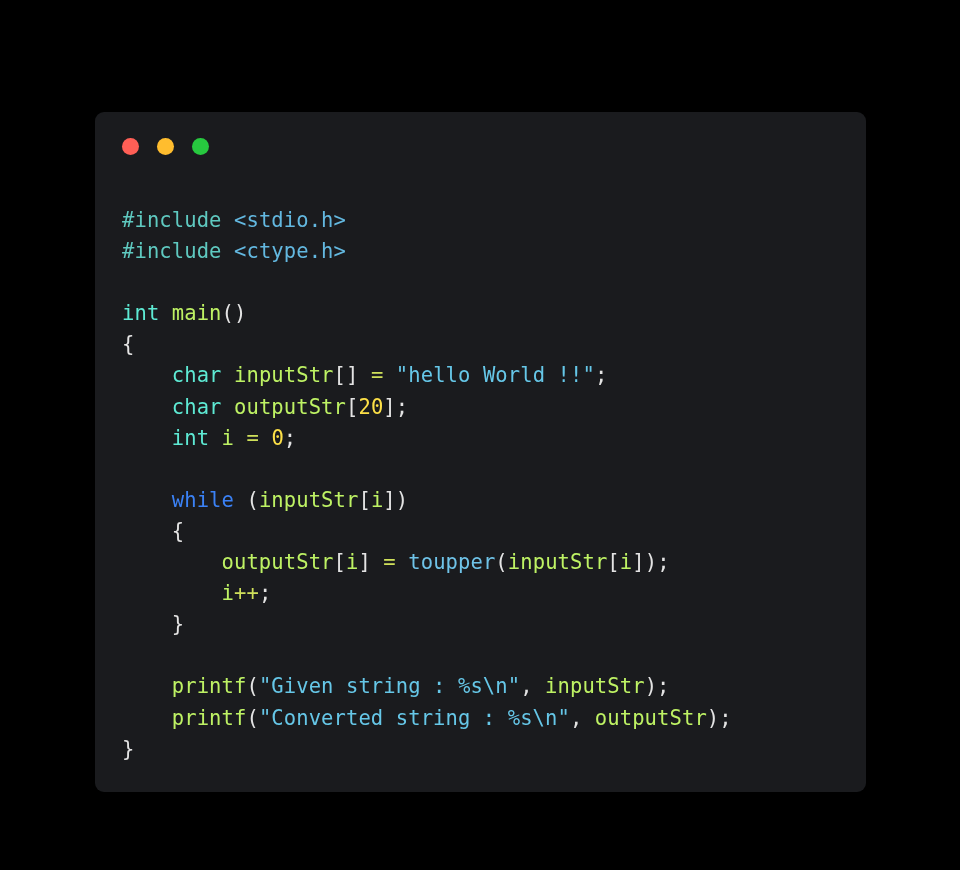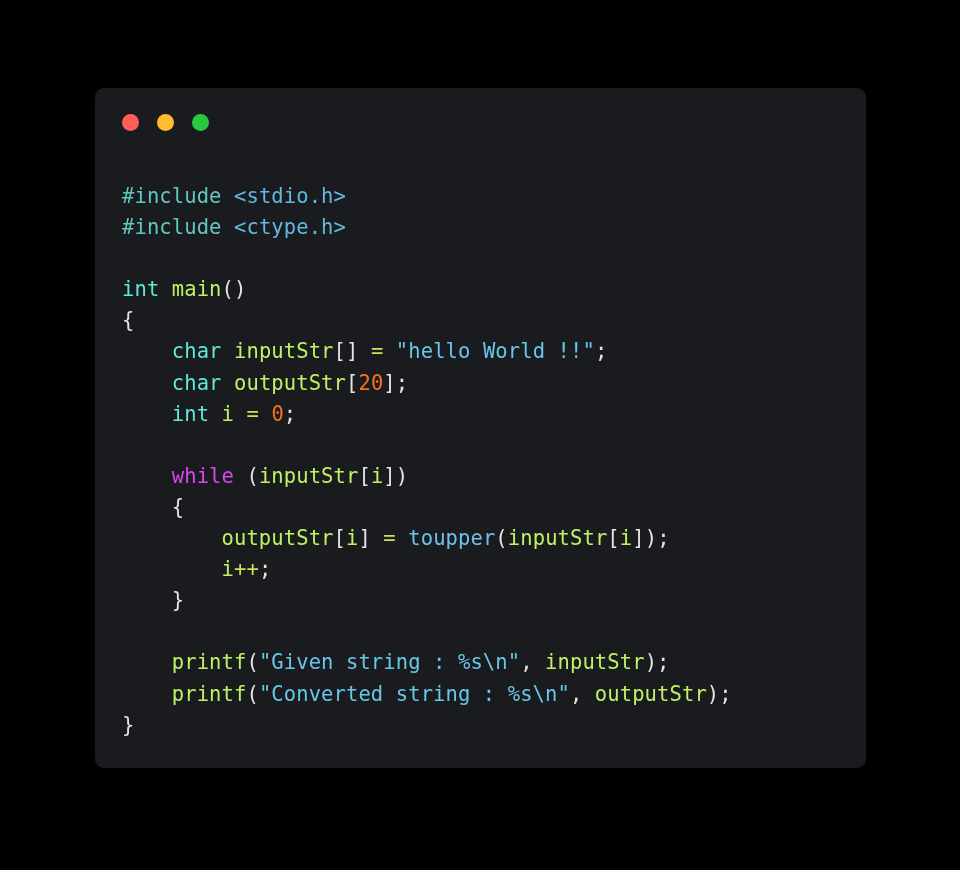--- a/index.html
+++ b/index.html
@@ -18,21 +18,21 @@
     position: relative;
     width: 960px;
     height: 870px;
     background: #000000;
   }
 
   
   #code-card {
     position: absolute;
     left: 95px;
-    top: 88px;
+    top: 112px;
     width: 771px;
     height: 680px;
     background: #1a1b1e;
     border-radius: 9px;
     box-sizing: border-box;
     overflow: hidden;
   }
 
   
   #window-controls {
@@ -64,25 +64,25 @@
   }
   .line {
     height: 31.1px;
     white-space: pre;
   }
 
   
   .tok-pre      { color: #5fc9c0; }
   .tok-header   { color: #63b8e0; }
   .tok-type     { color: #5eead4; }
-  .tok-kw       { color: #d946ef; }
+  .tok-kw       { color: #3b82f6; }
   .tok-ident    { color: #bef264; }
   .tok-fn       { color: #6fc3e8; }
   .tok-str      { color: #66c7e8; }
-  .tok-num      { color: #f97316; }
+  .tok-num      { color: #fde047; }
   .tok-op       { color: #cfe05a; }
   .tok-punct    { color: #e4e4e4; }
 </style>
 </head>
 <body>
 
 <div id="stage">
 
   <div id="code-card">
 

